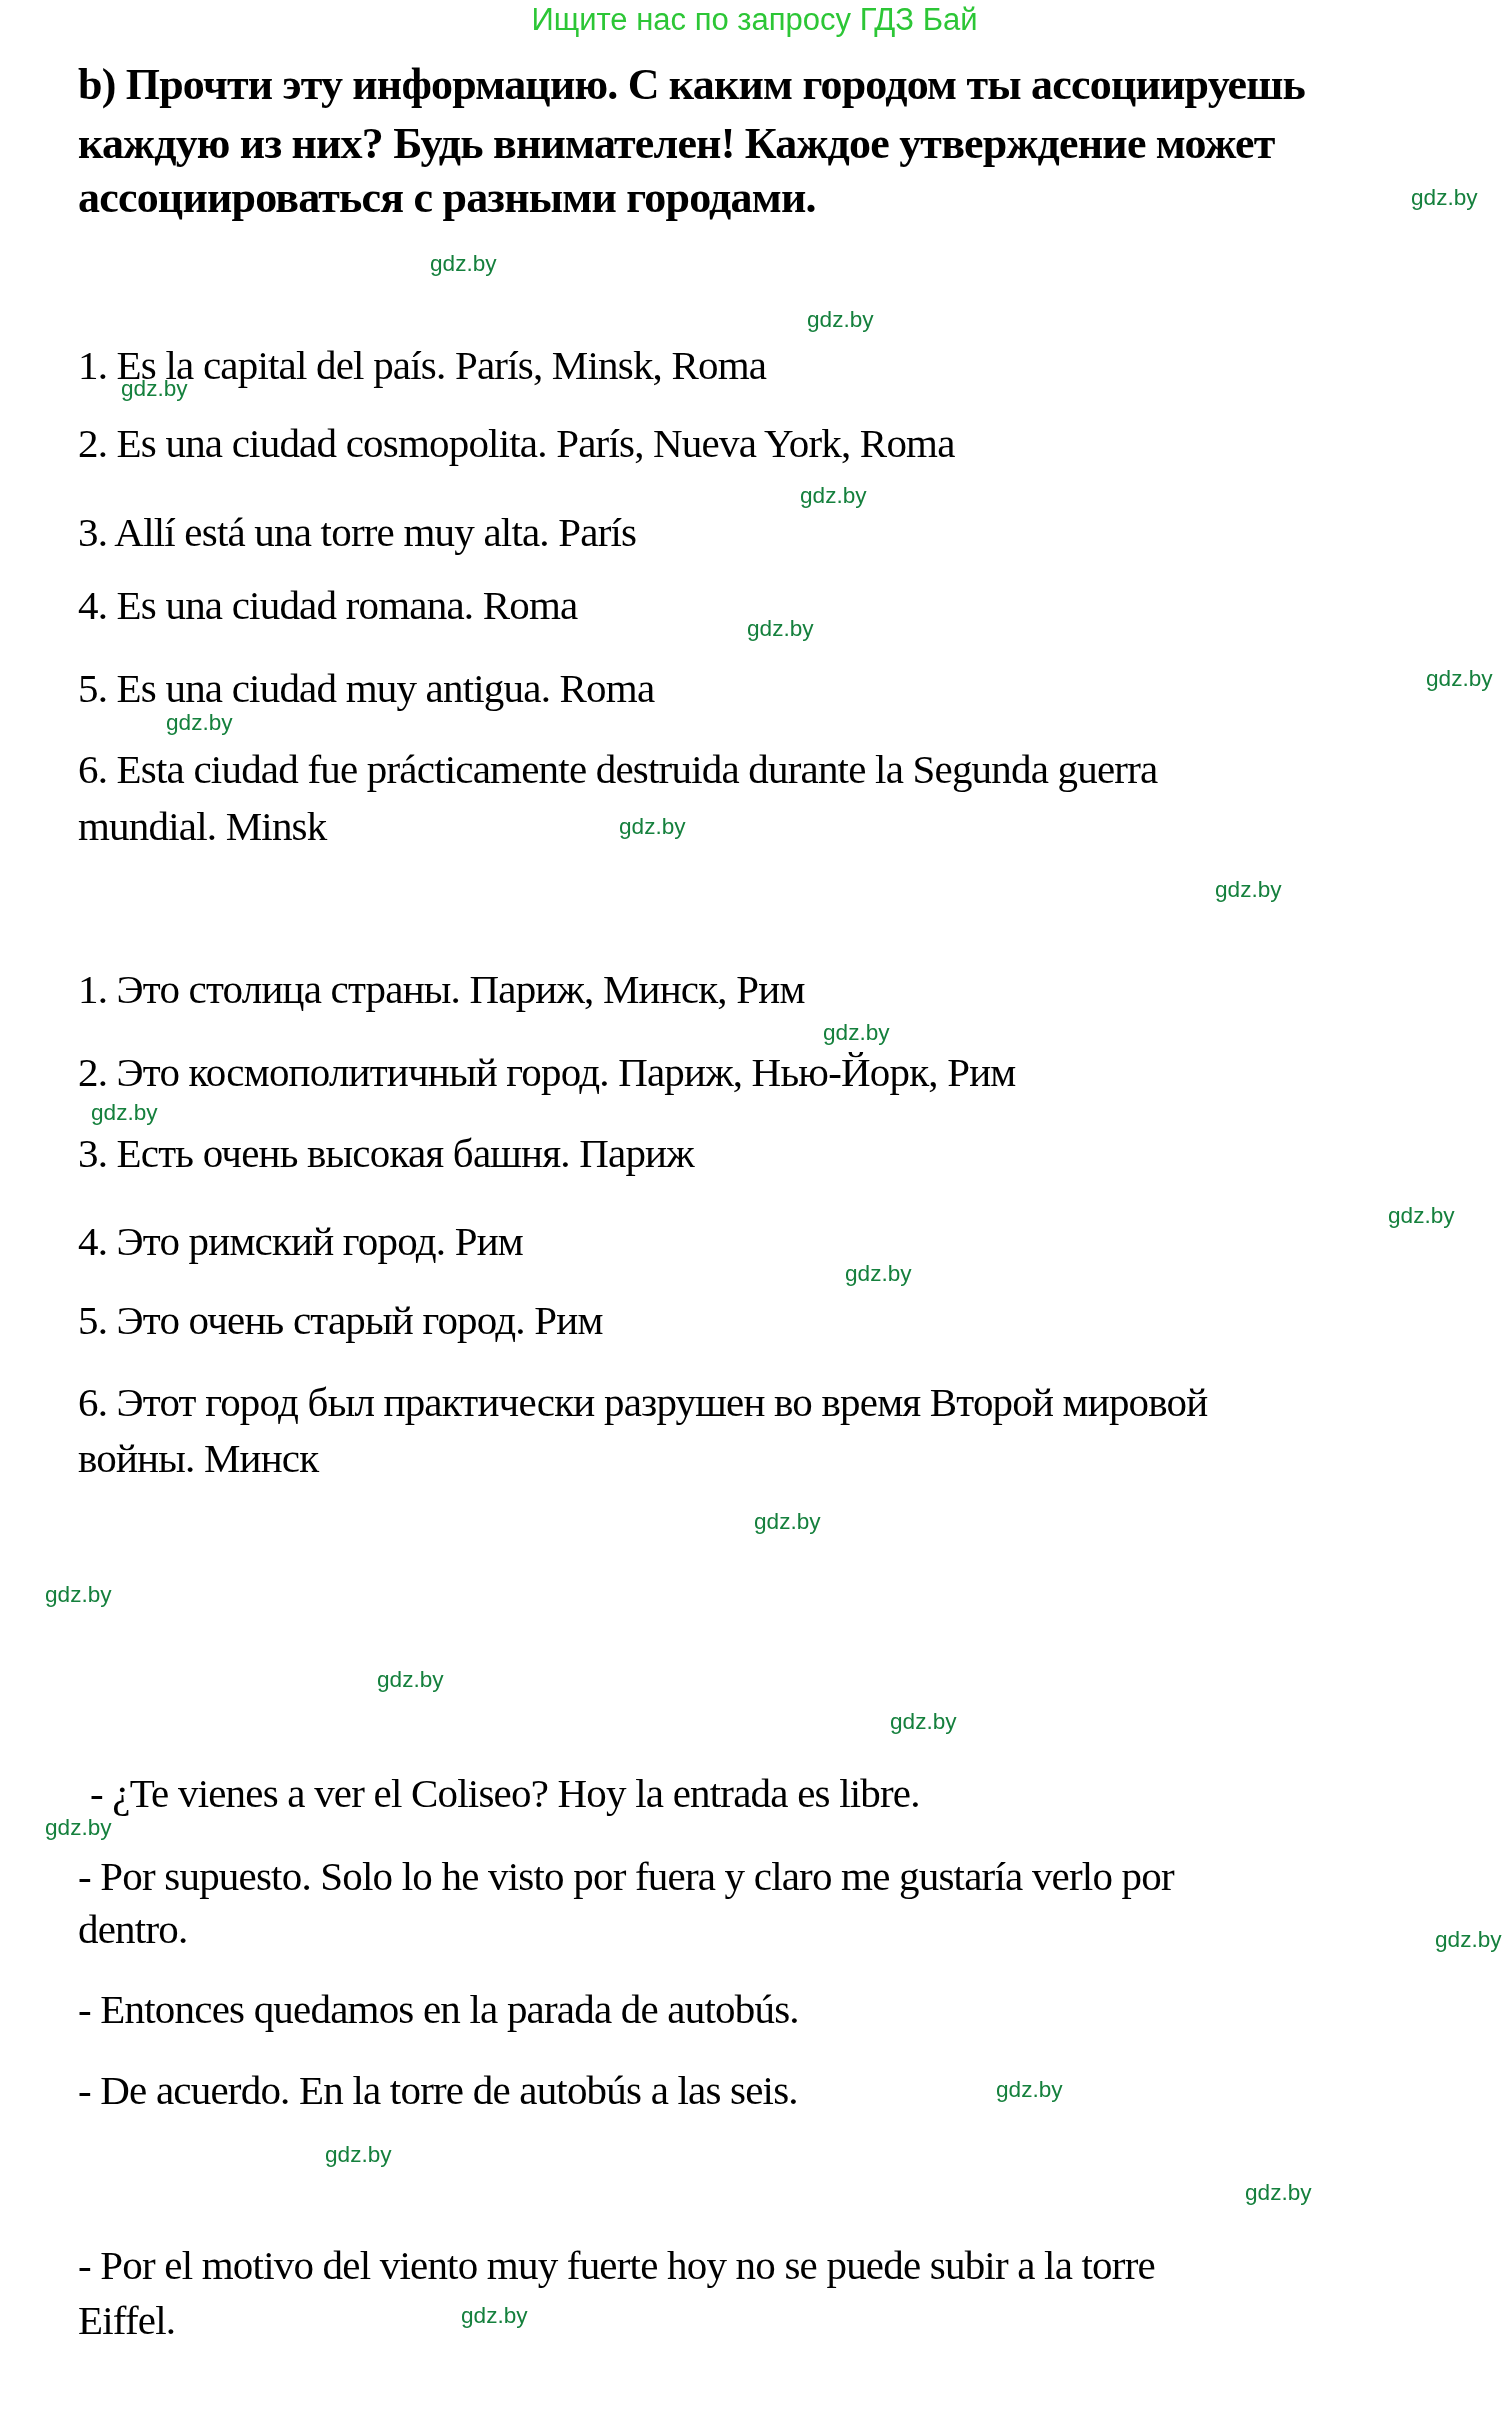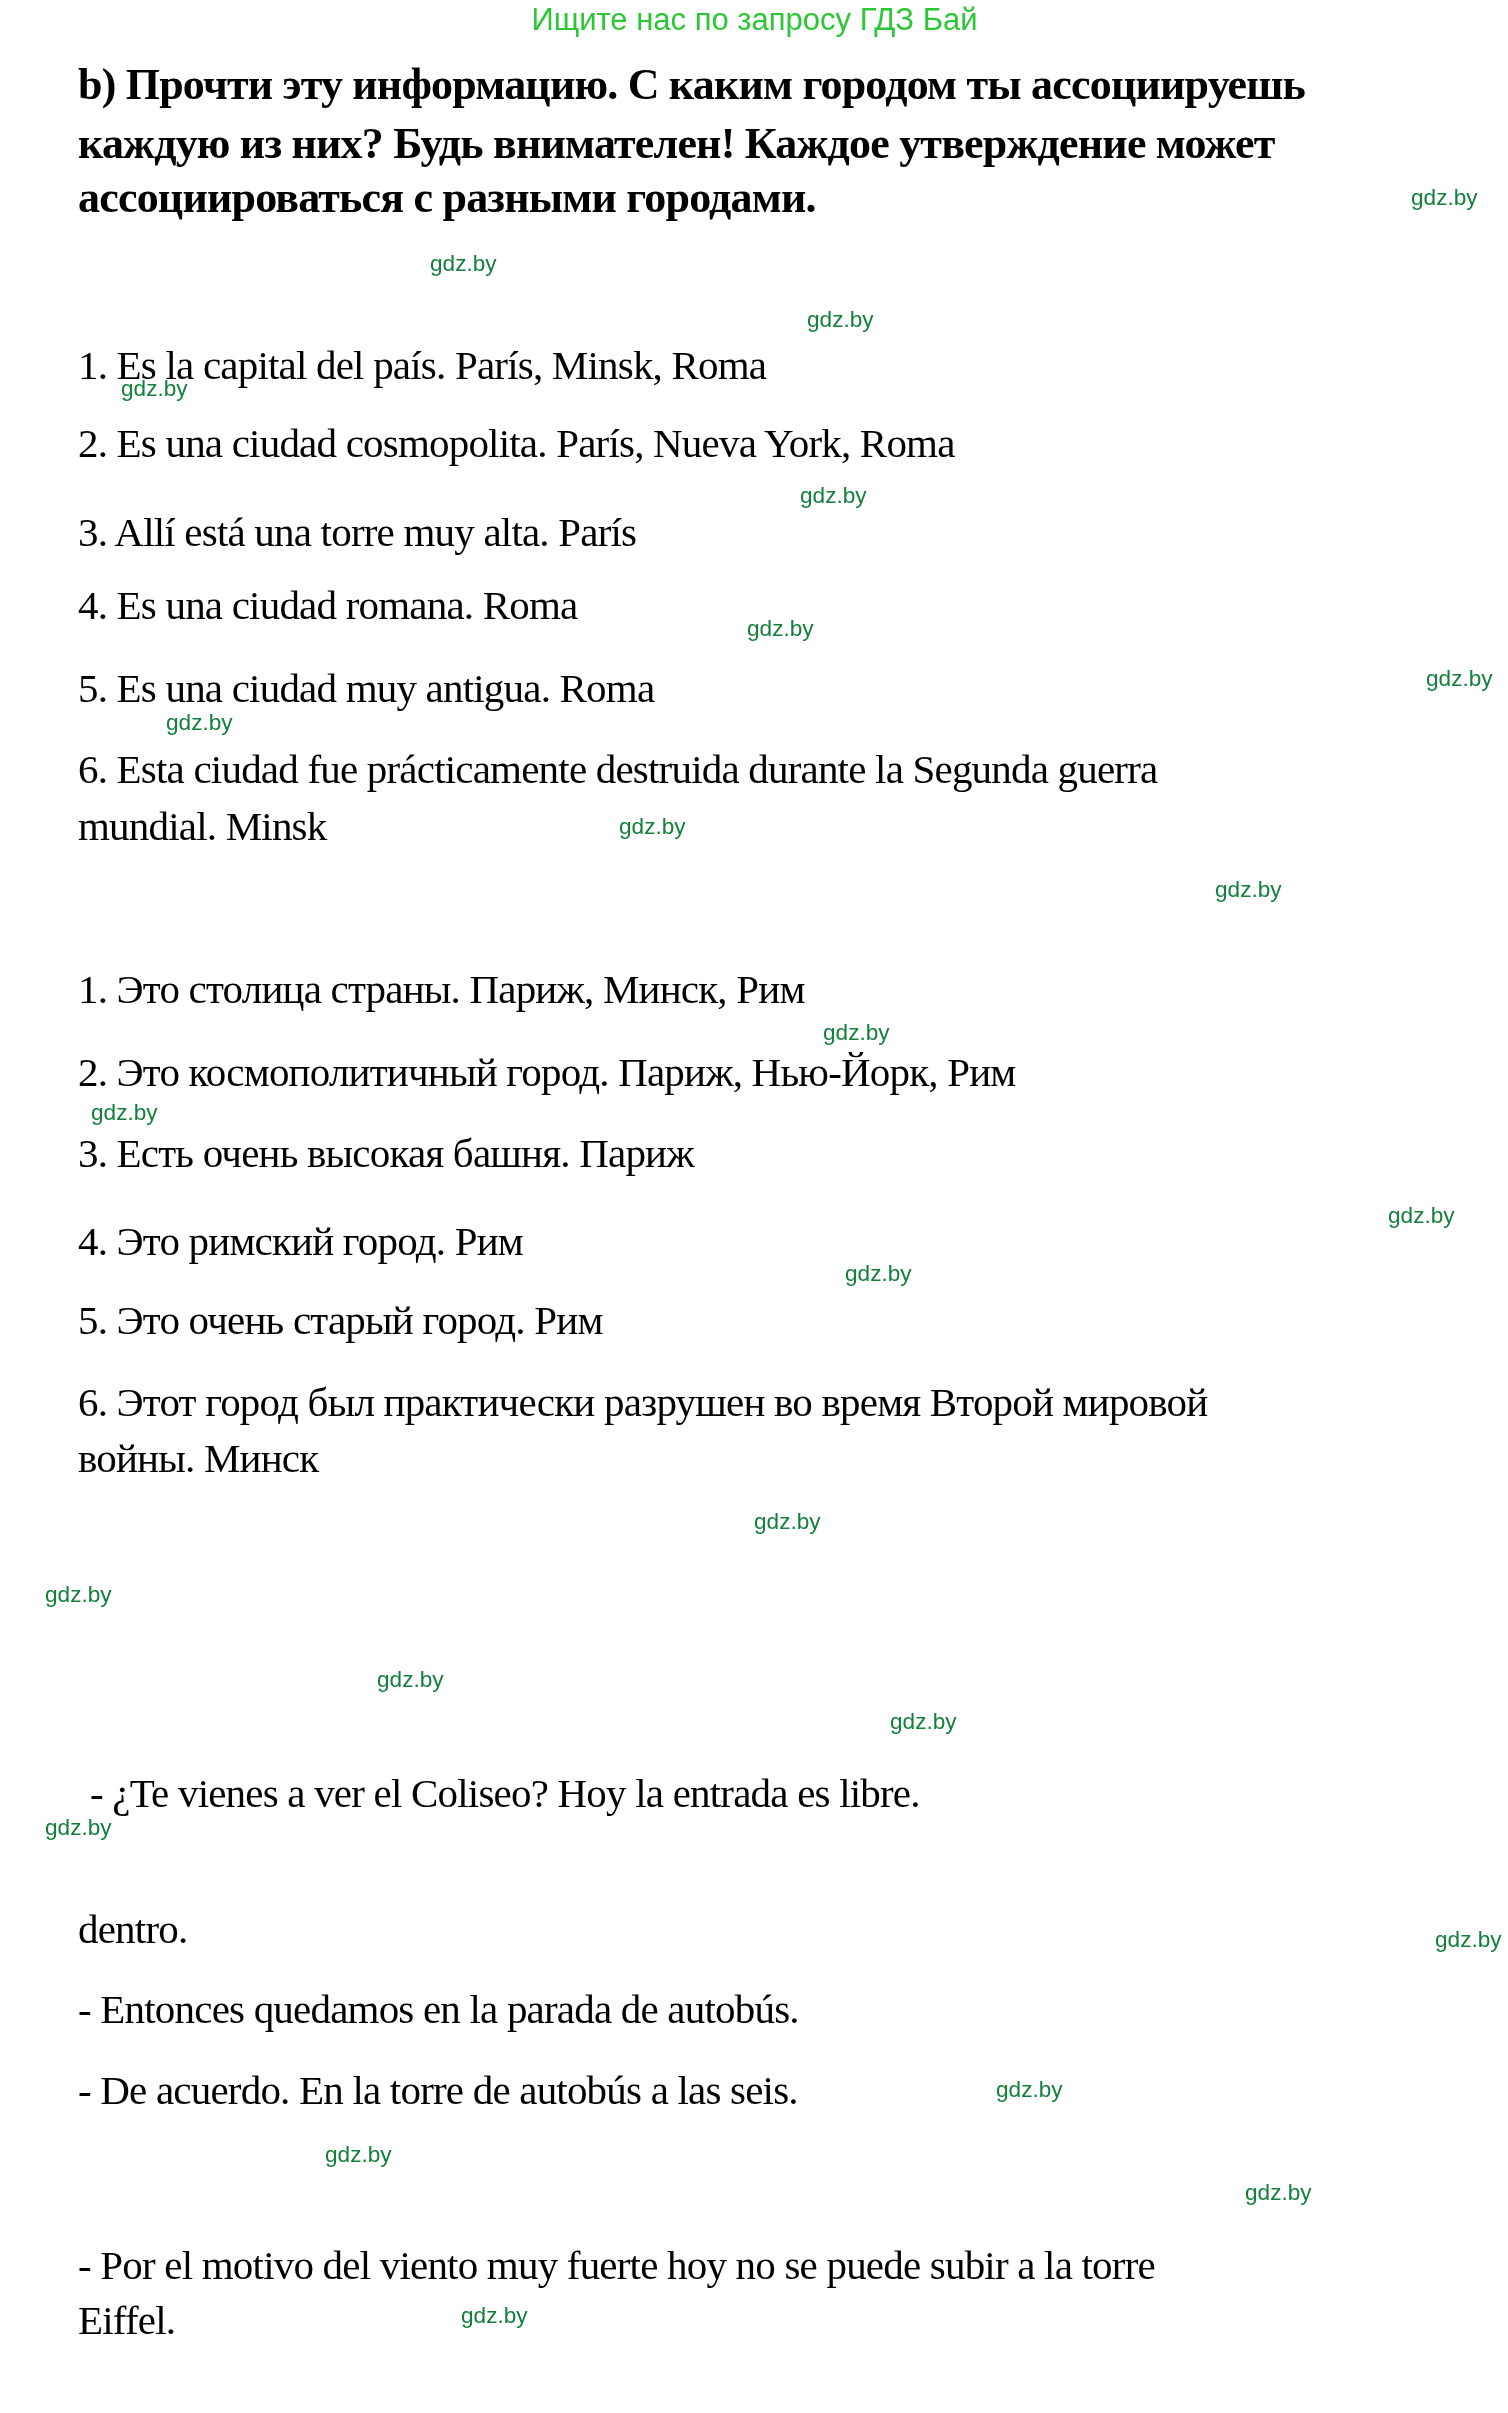--- a/index.html
+++ b/index.html
@@ -77,20 +77,21 @@
   <div class="line" style="top:962px;left:78px">1. Это столица страны. Париж, Минск, Рим</div>
   <div class="line" style="top:1045px;left:78px">2. Это космополитичный город. Париж, Нью-Йорк, Рим</div>
   <div class="line" style="top:1126px;left:78px">3. Есть очень высокая башня. Париж</div>
   <div class="line" style="top:1214px;left:78px">4. Это римский город. Рим</div>
   <div class="line" style="top:1293px;left:78px">5. Это очень старый город. Рим</div>
   <div class="line" style="top:1375px;left:78px">6. Этот город был практически разрушен во время Второй мировой</div>
   <div class="line" style="top:1431px;left:78px">войны. Минск</div>
 
 
   <div class="line" style="top:1766px;left:90px">- ¿Te vienes a ver el Coliseo? Hoy la entrada es libre.</div>
+  <div class="line" style="top:1849px;left:78px">- Por supuesto. Solo lo he visto por fuera y claro me gustaría verlo por</div>
   <div class="line" style="top:1902px;left:78px">dentro.</div>
   <div class="line" style="top:1982px;left:78px">- Entonces quedamos en la parada de autobús.</div>
   <div class="line" style="top:2063px;left:78px">- De acuerdo. En la torre de autobús a las seis.</div>
   <div class="line" style="top:2238px;left:78px">- Por el motivo del viento muy fuerte hoy no se puede subir a la torre</div>
   <div class="line" style="top:2293px;left:78px">Eiffel.</div>
 
   <div class="wm" style="top:184px;left:1411px">gdz.by</div>
   <div class="wm" style="top:250px;left:430px">gdz.by</div>
   <div class="wm" style="top:306px;left:807px">gdz.by</div>
   <div class="wm" style="top:375px;left:121px">gdz.by</div>

